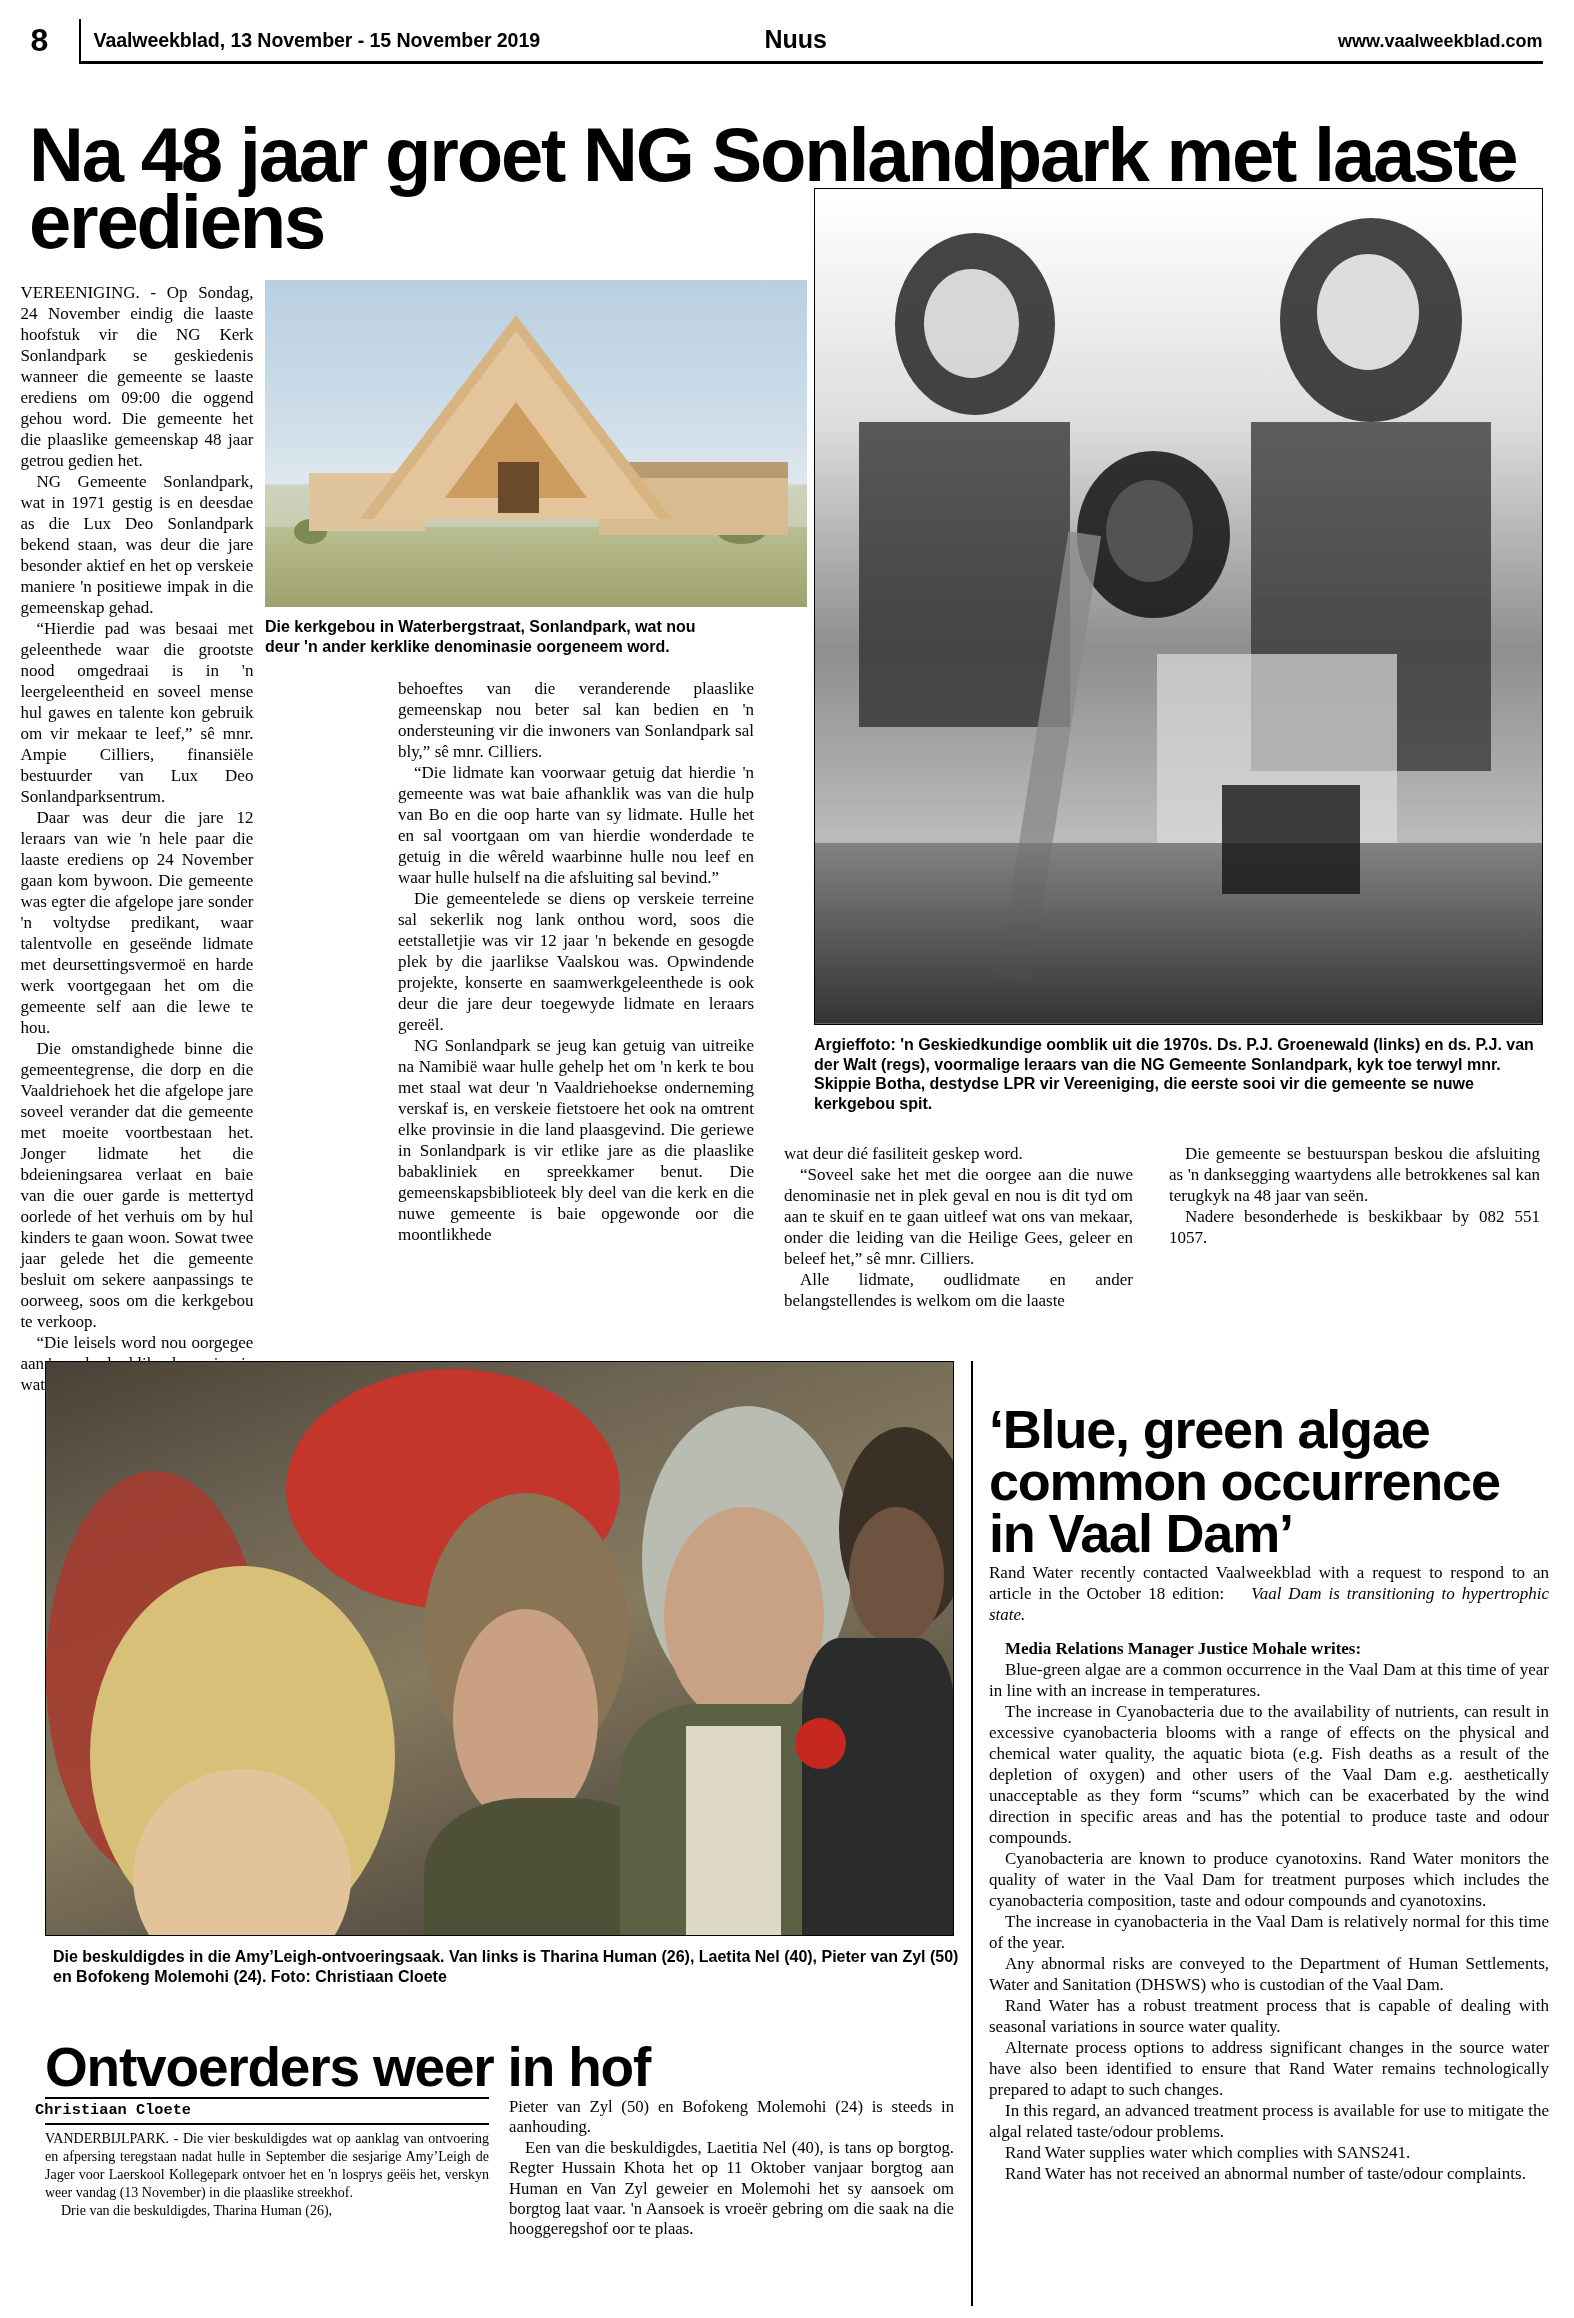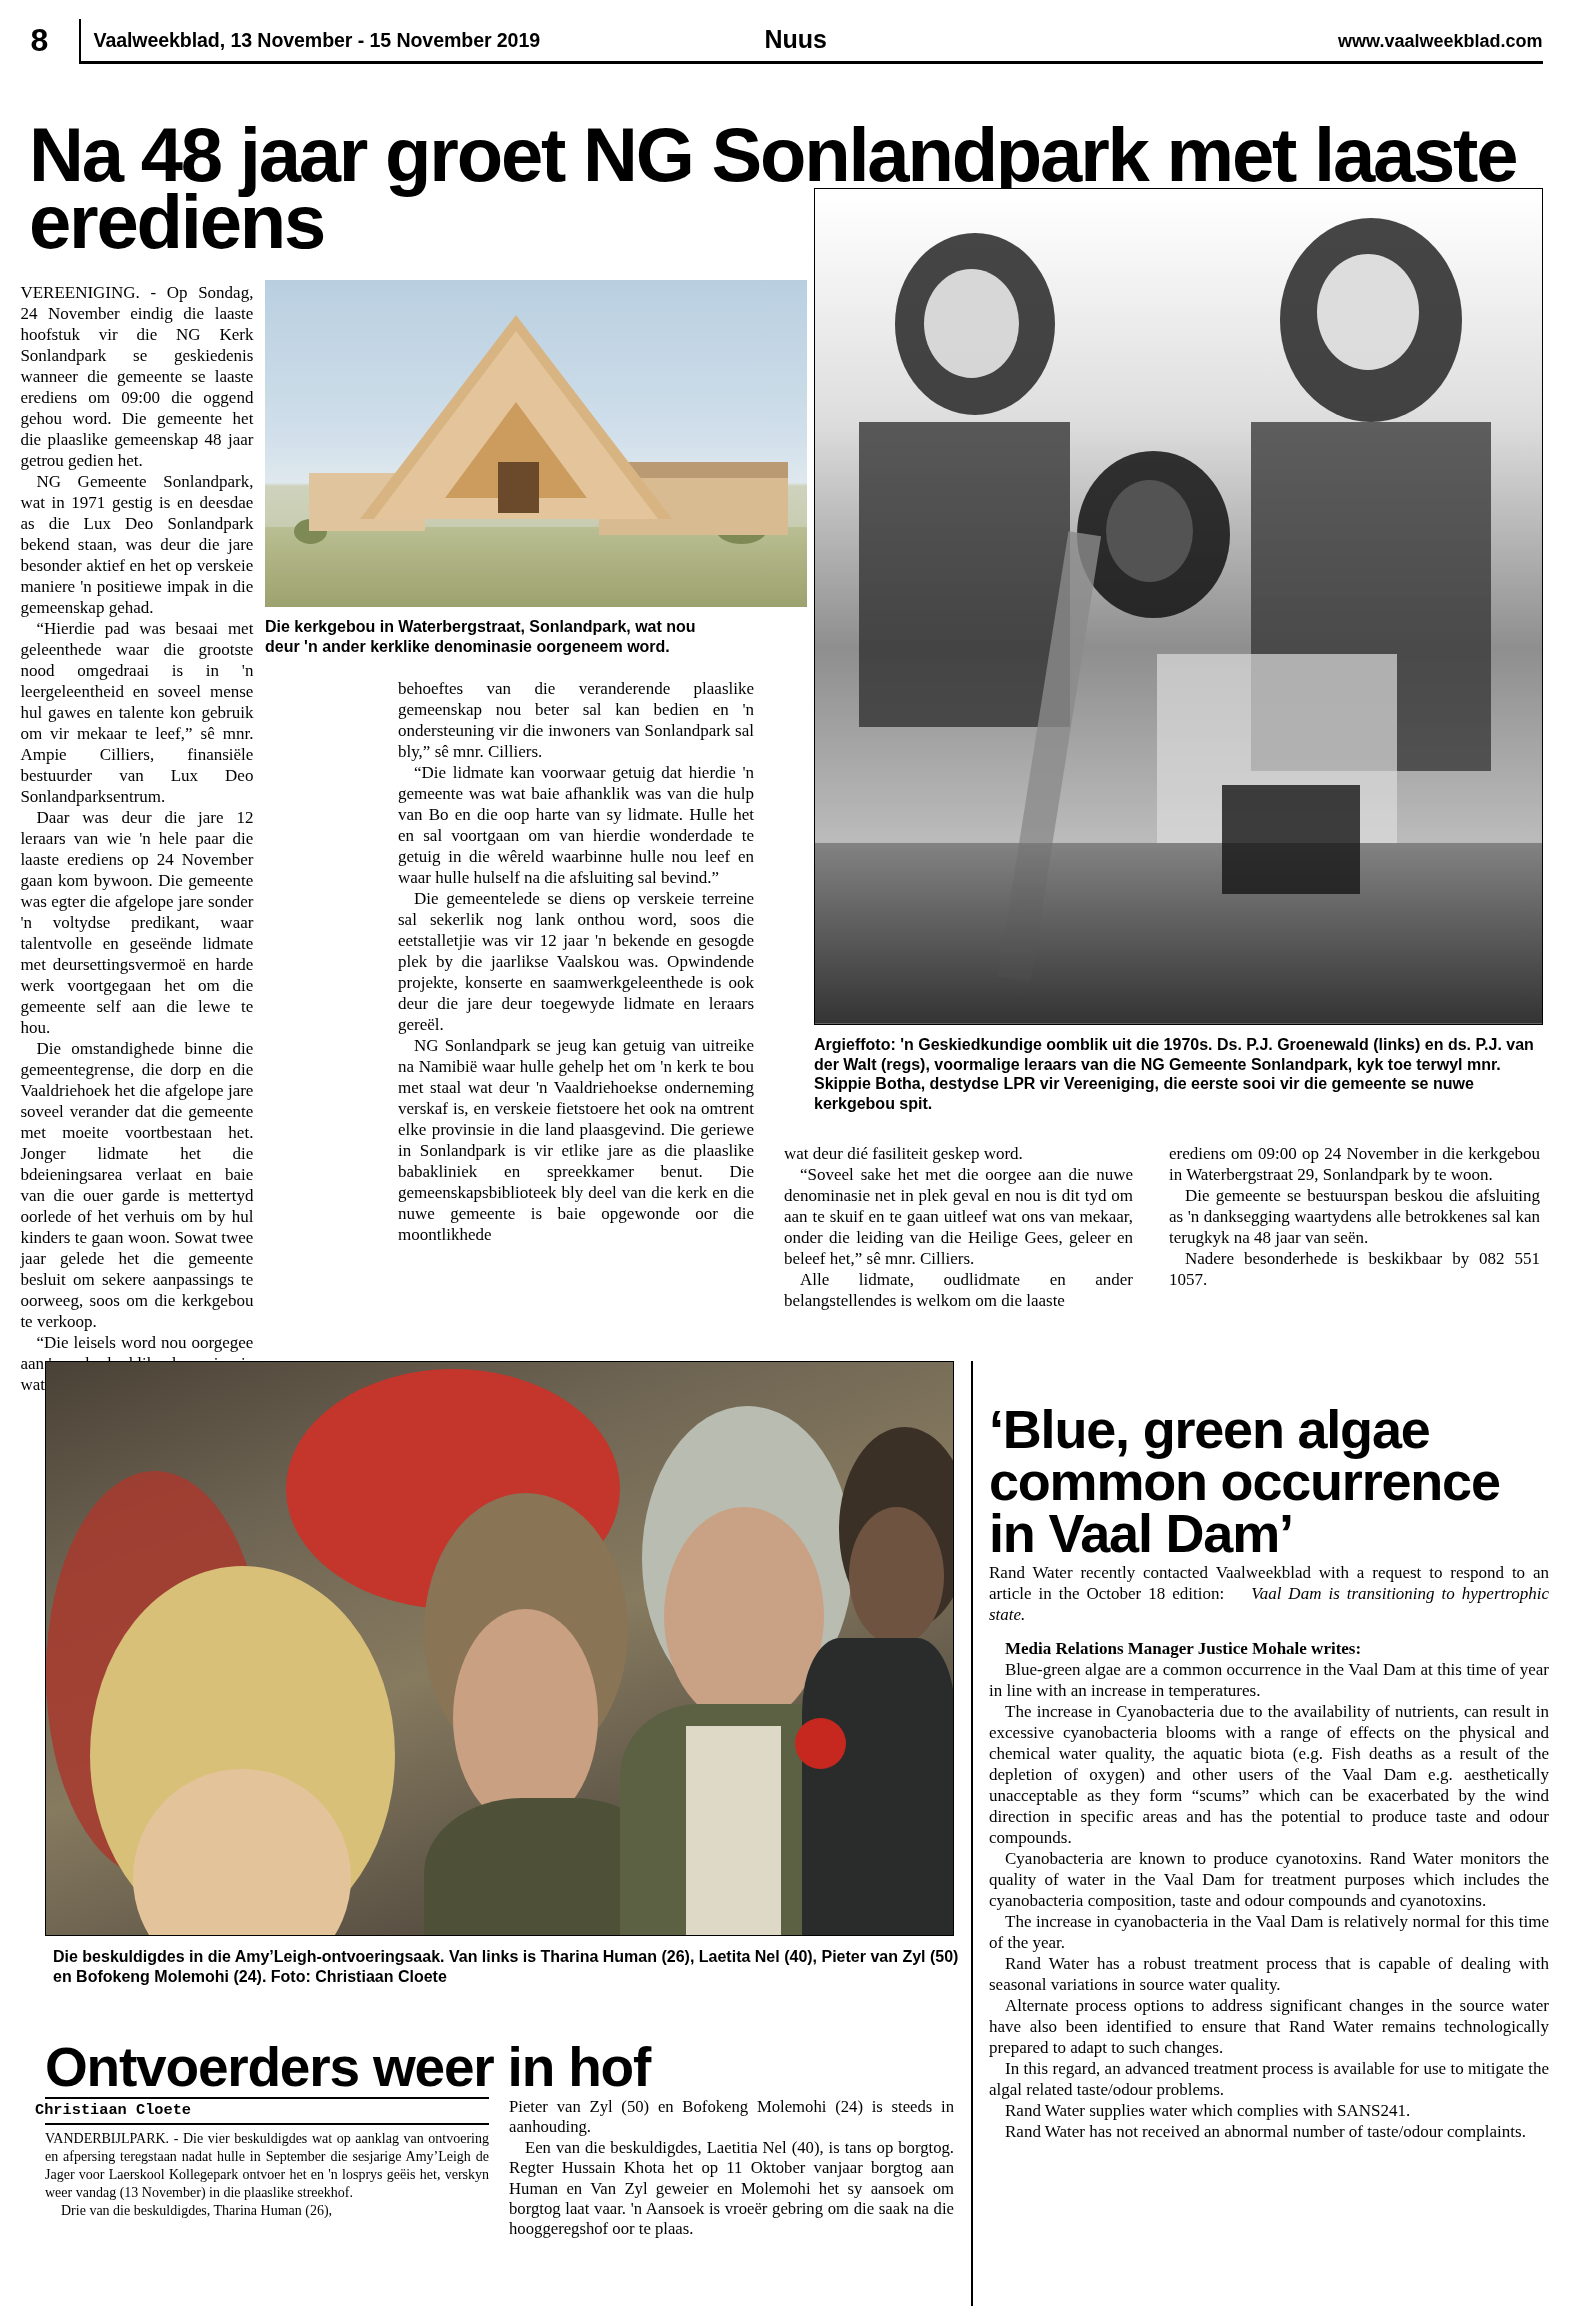--- a/index.html
+++ b/index.html
@@ -150,21 +150,20 @@
     <p>NG Sonlandpark se jeug kan getuig van uitreike na Namibië waar hulle gehelp het om 'n kerk te bou met staal wat deur 'n Vaaldriehoekse onderneming verskaf is, en verskeie fietstoere het ook na omtrent elke provinsie in die land plaasgevind. Die geriewe in Sonlandpark is vir etlike jare as die plaaslike babakliniek en spreekkamer benut. Die gemeenskapsbiblioteek bly deel van die kerk en die nuwe gemeente is baie opgewonde oor die moontlikhede</p>
   </div>
 
   <div class="col" style="left:784px;top:1143px;width:349px;">
     <p class="lead">wat deur dié fasiliteit geskep word.</p>
     <p>“Soveel sake het met die oorgee aan die nuwe denominasie net in plek geval en nou is dit tyd om aan te skuif en te gaan uitleef wat ons van mekaar, onder die leiding van die Heilige Gees, geleer en beleef het,” sê mnr. Cilliers.</p>
     <p>Alle lidmate, oudlidmate en ander belangstellendes is welkom om die laaste</p>
   </div>
 
   <div class="col" style="left:1169px;top:1143px;width:371px;">
-    <p class="lead">erediens om 09:00 op 24 November in die kerkgebou in Waterbergstraat 29, Sonlandpark by te woon.</p>
     <p>Die gemeente se bestuurspan beskou die afsluiting as 'n danksegging waartydens alle betrokkenes sal kan terugkyk na 48 jaar van seën.</p>
     <p>Nadere besonderhede is beskikbaar by 082 551 1057.</p>
   </div>
 
   <div class="photo framed court">
     <div class="court-bg"></div>
     <div class="blotch" style="left:240px;top:7.3px;width:334px;height:240px;background:#c4352c;"></div>
     <div class="blotch" style="left:0px;top:109px;width:218px;height:407px;background:#a8392e;opacity:.85;"></div>
     <div class="blotch" style="left:44px;top:204px;width:305px;height:378px;background:#d9c079;"></div>
     <div class="blotch" style="left:87px;top:407px;width:218px;height:218px;background:#e3c49a;"></div>
@@ -203,20 +202,21 @@
   <h2 class="head2" style="left:989px;top:1358px;width:567px;font-size:54px;line-height:52px;">‘Blue, green algae common occurrence in Vaal Dam’</h2>
 
   <div class="col" style="left:989px;top:1562px;width:560px;font-size:17px;line-height:21px;">
     <p class="lead"><span>Rand Water recently contacted Vaalweekblad with a request to respond to an article in the October 18 edition: </span><em>Vaal Dam is transitioning to hypertrophic state.</em></p>
     <p style="height:13px;"></p>
     <p><b>Media Relations Manager Justice Mohale writes:</b></p>
     <p>Blue-green algae are a common occurrence in the Vaal Dam at this time of year in line with an increase in temperatures.</p>
     <p>The increase in Cyanobacteria due to the availability of nutrients, can result in excessive cyanobacteria blooms with a range of effects on the physical and chemical water quality, the aquatic biota (e.g. Fish deaths as a result of the depletion of oxygen) and other users of the Vaal Dam e.g. aesthetically unacceptable as they form “scums” which can be exacerbated by the wind direction in specific areas and has the potential to produce taste and odour compounds.</p>
     <p>Cyanobacteria are known to produce cyanotoxins. Rand Water monitors the quality of water in the Vaal Dam for treatment purposes which includes the cyanobacteria composition, taste and odour compounds and cyanotoxins.</p>
     <p>The increase in cyanobacteria in the Vaal Dam is relatively normal for this time of the year.</p>
+    <p>Any abnormal risks are conveyed to the Department of Human Settlements, Water and Sanitation (DHSWS) who is custodian of the Vaal Dam.</p>
     <p>Rand Water has a robust treatment process that is capable of dealing with seasonal variations in source water quality.</p>
     <p>Alternate process options to address significant changes in the source water have also been identified to ensure that Rand Water remains technologically prepared to adapt to such changes.</p>
     <p>In this regard, an advanced treatment process is available for use to mitigate the algal related taste/odour problems.</p>
     <p>Rand Water supplies water which complies with SANS241.</p>
     <p>Rand Water has not received an abnormal number of taste/odour complaints.</p>
   </div>
 
 </div>
 
 

